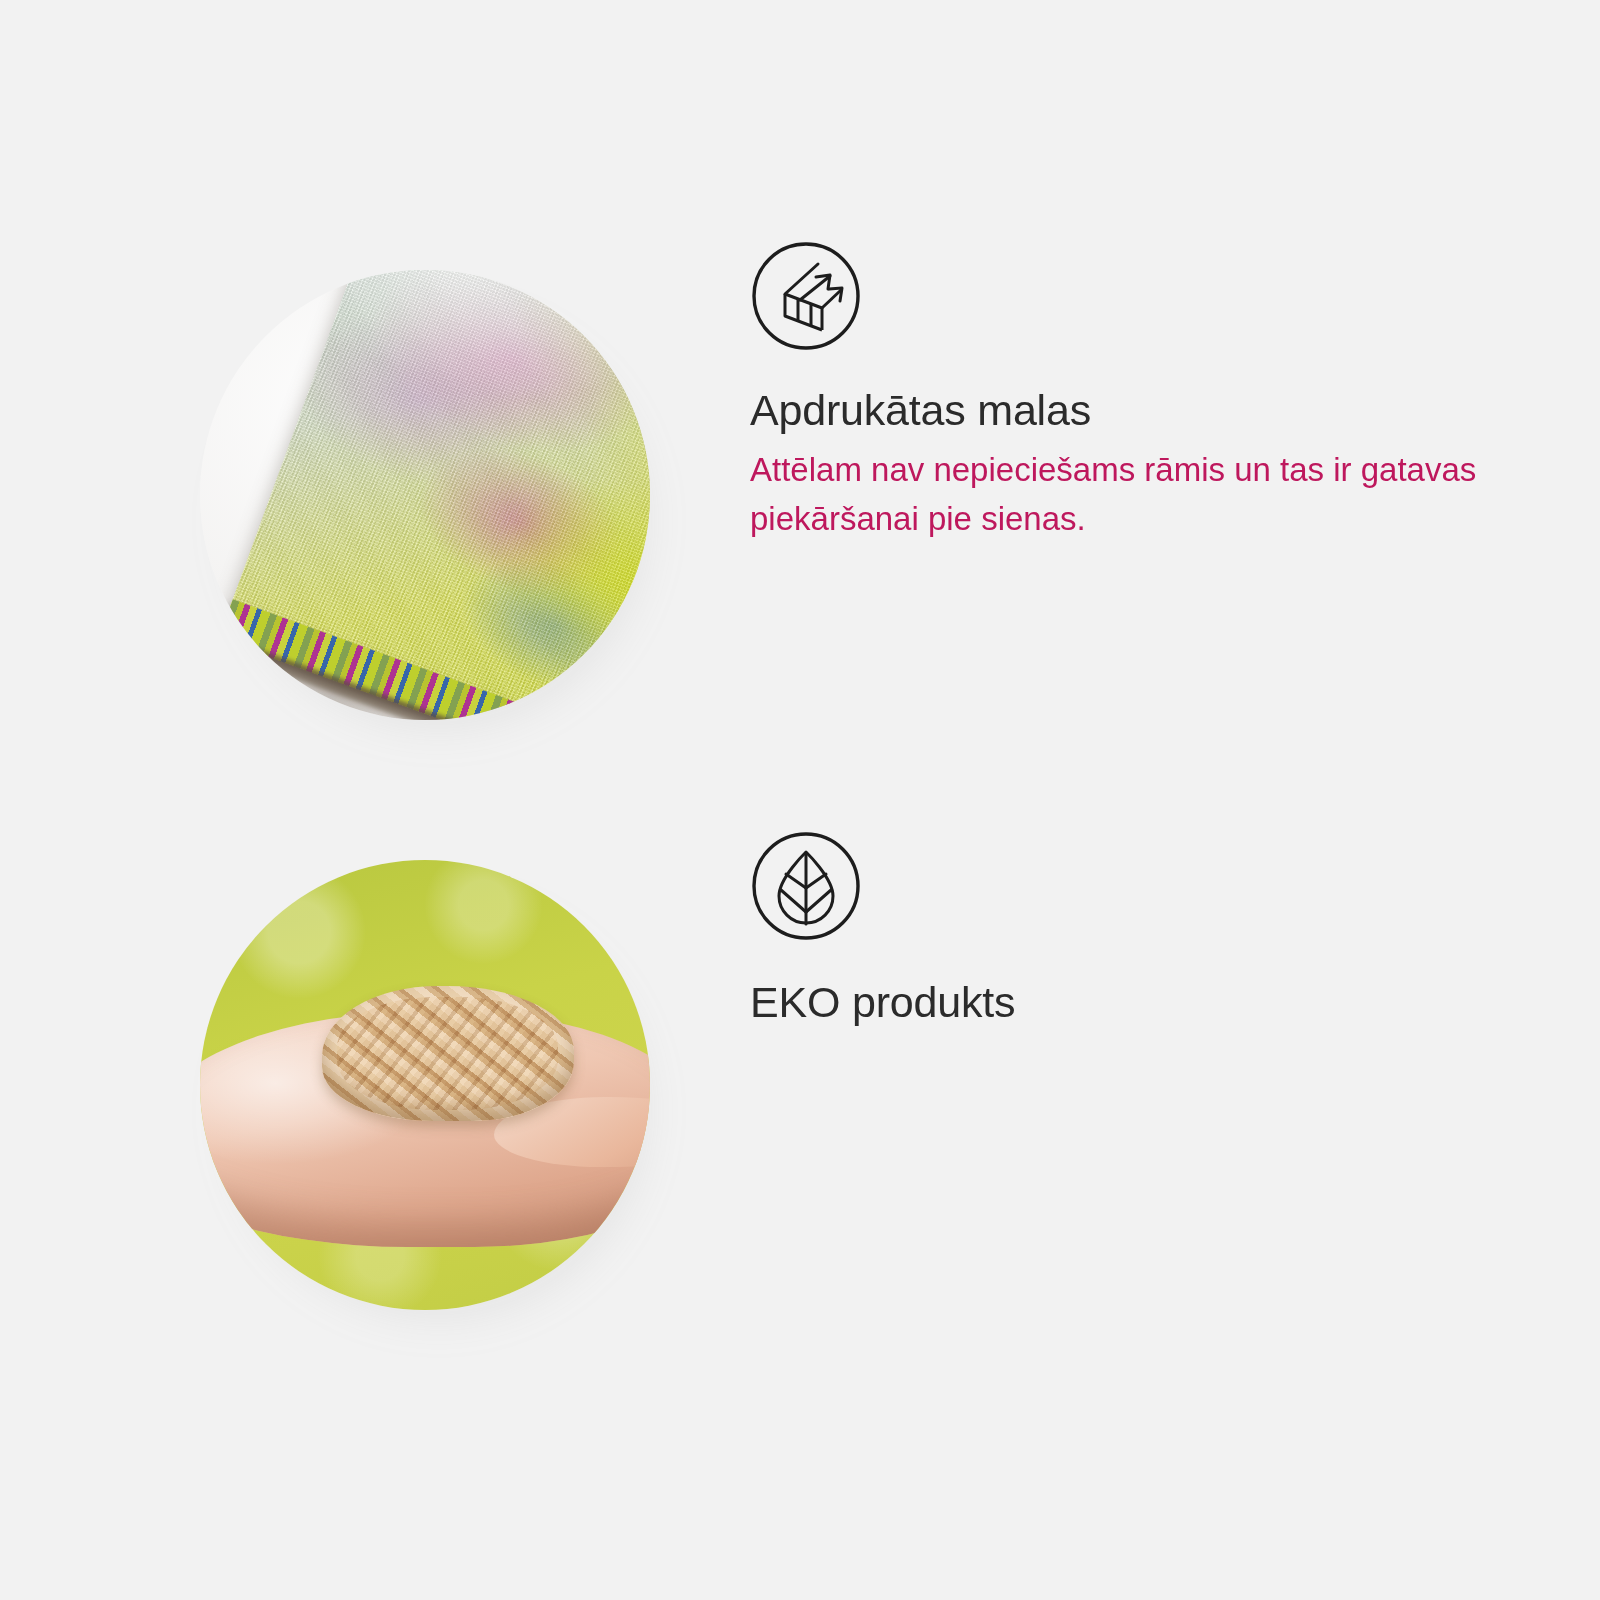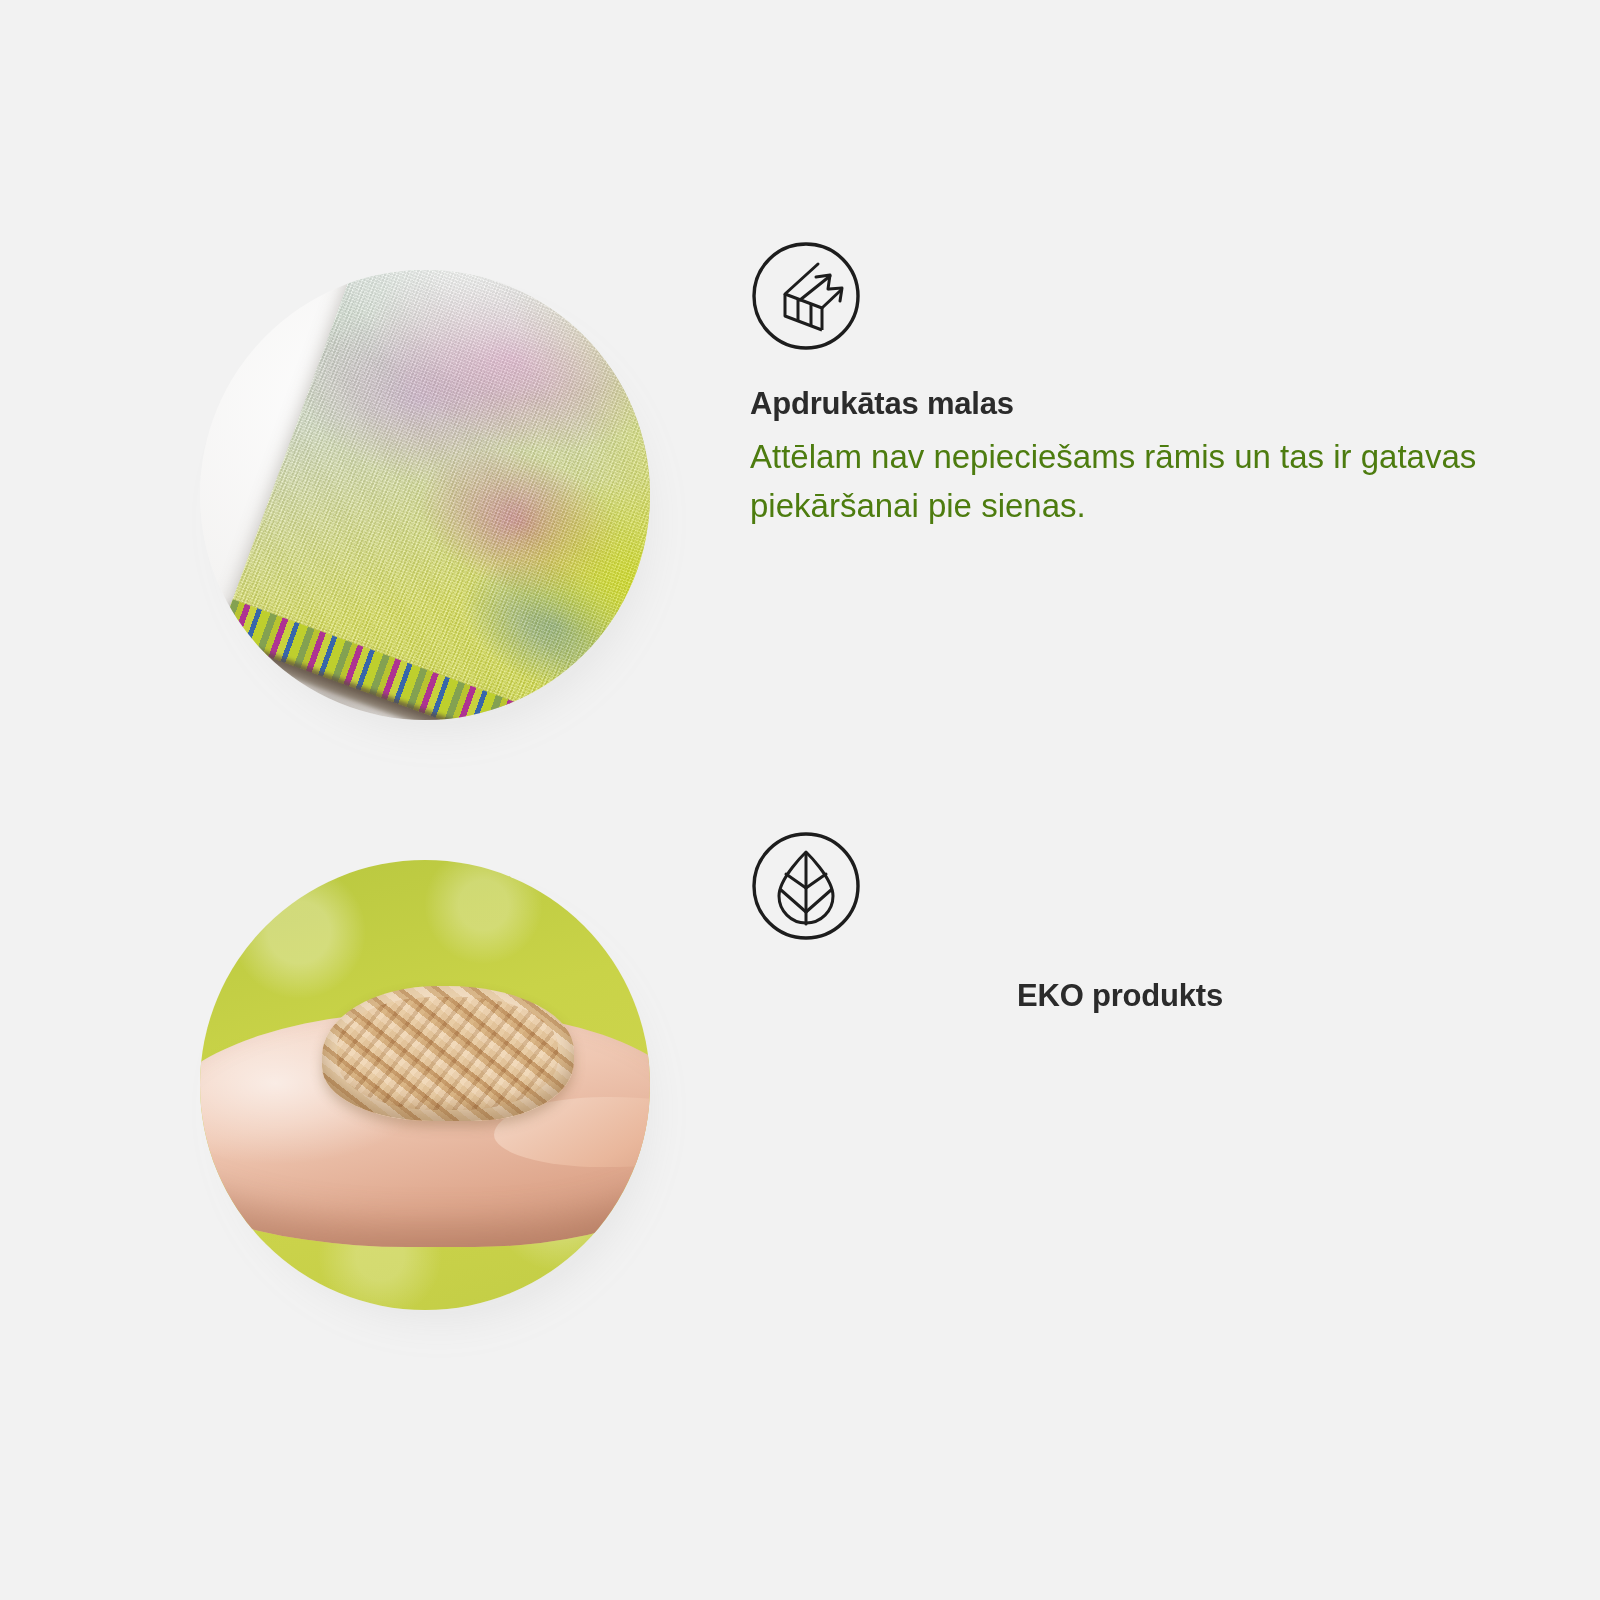--- a/index.html
+++ b/index.html
@@ -14,21 +14,21 @@
     overflow: hidden;
     position: relative;
   }
 
   .feature-row {
     position: absolute;
     left: 0;
     width: 1600px;
   }
   #feature-row-1 { top: 240px; height: 540px; }
-  #feature-row-2 { top: 830px; height: 540px; text-align: center; }
+  #feature-row-2 { top: 830px; height: 540px; }
 
   
   .media-wrap {
     position: absolute;
     left: 200px;
     top: 30px;
     width: 450px;
     height: 450px;
   }
   .media-shadow {
@@ -188,33 +188,33 @@
     width: 740px;
   }
   .icon-badge {
     width: 112px;
     height: 112px;
     display: block;
   }
   .feature-title {
     margin: 0;
     padding: 0;
-    font-size: 31px;
-    font-weight: bold;
+    font-size: 43px;
+    font-weight: normal;
     color: #2b2b2b;
     letter-spacing: -0.2px;
   }
   #feature-row-1 .feature-title { margin-top: 34px; }
   #feature-row-2 .feature-title { margin-top: 36px; }
   .feature-desc {
     margin: 10px 0 0 0;
     padding: 0;
     font-size: 33px;
     line-height: 49px;
-    color: #4d7c0f;
+    color: #be185d;
     font-weight: normal;
   }
 </style>
 </head>
 <body>
 
 <section class="feature-row" id="feature-row-1">
 
   <div class="media-wrap">
     <div class="media-shadow"></div>

